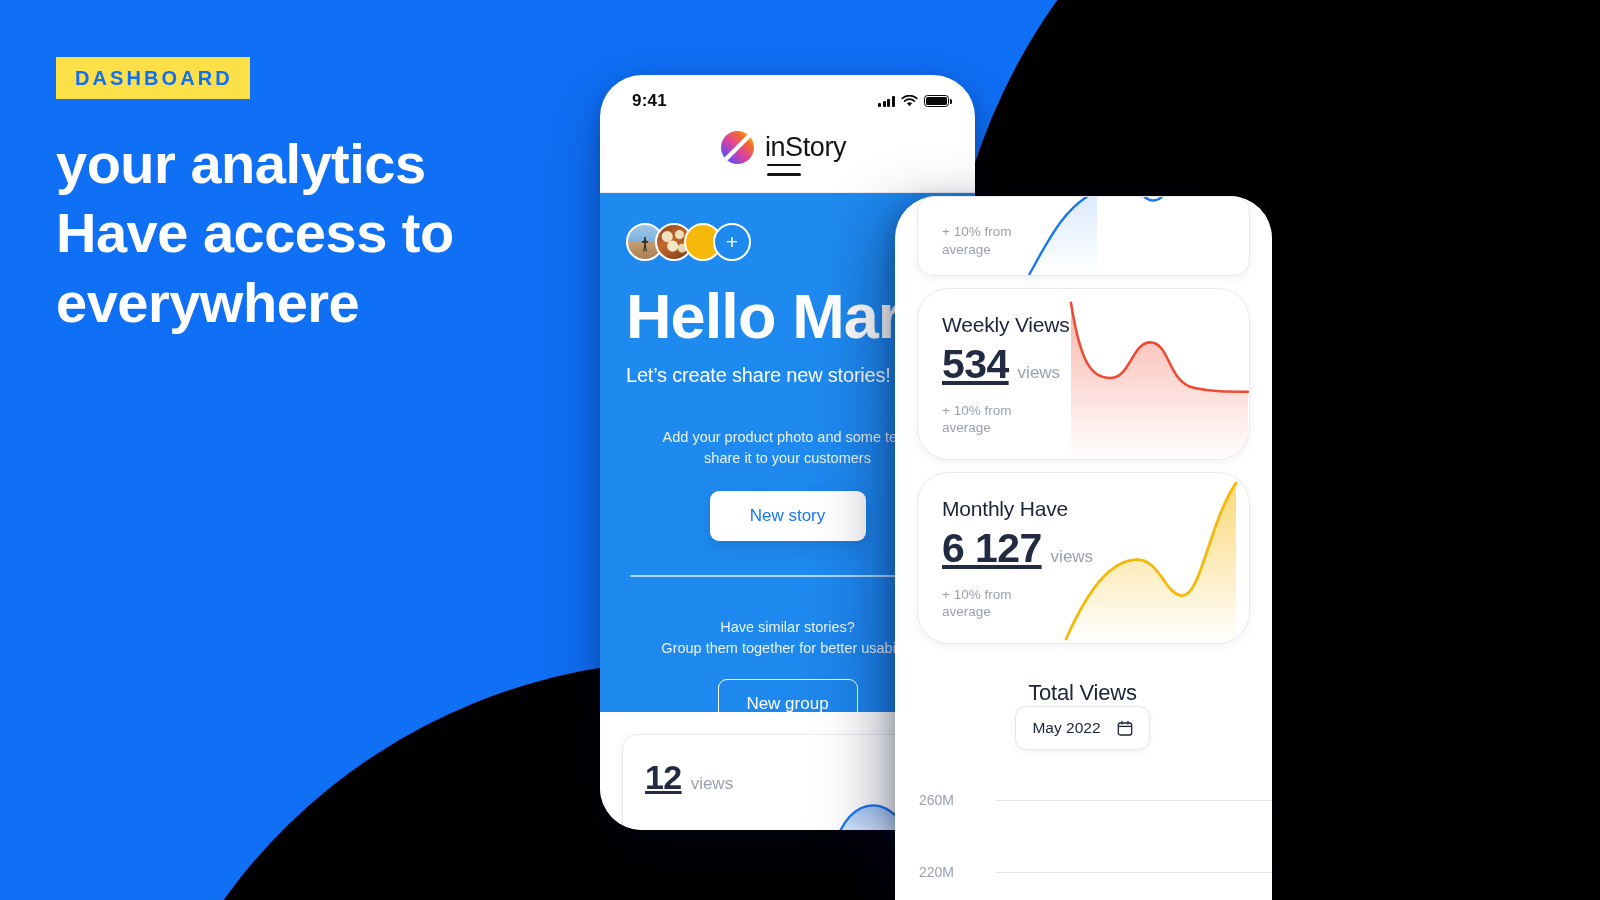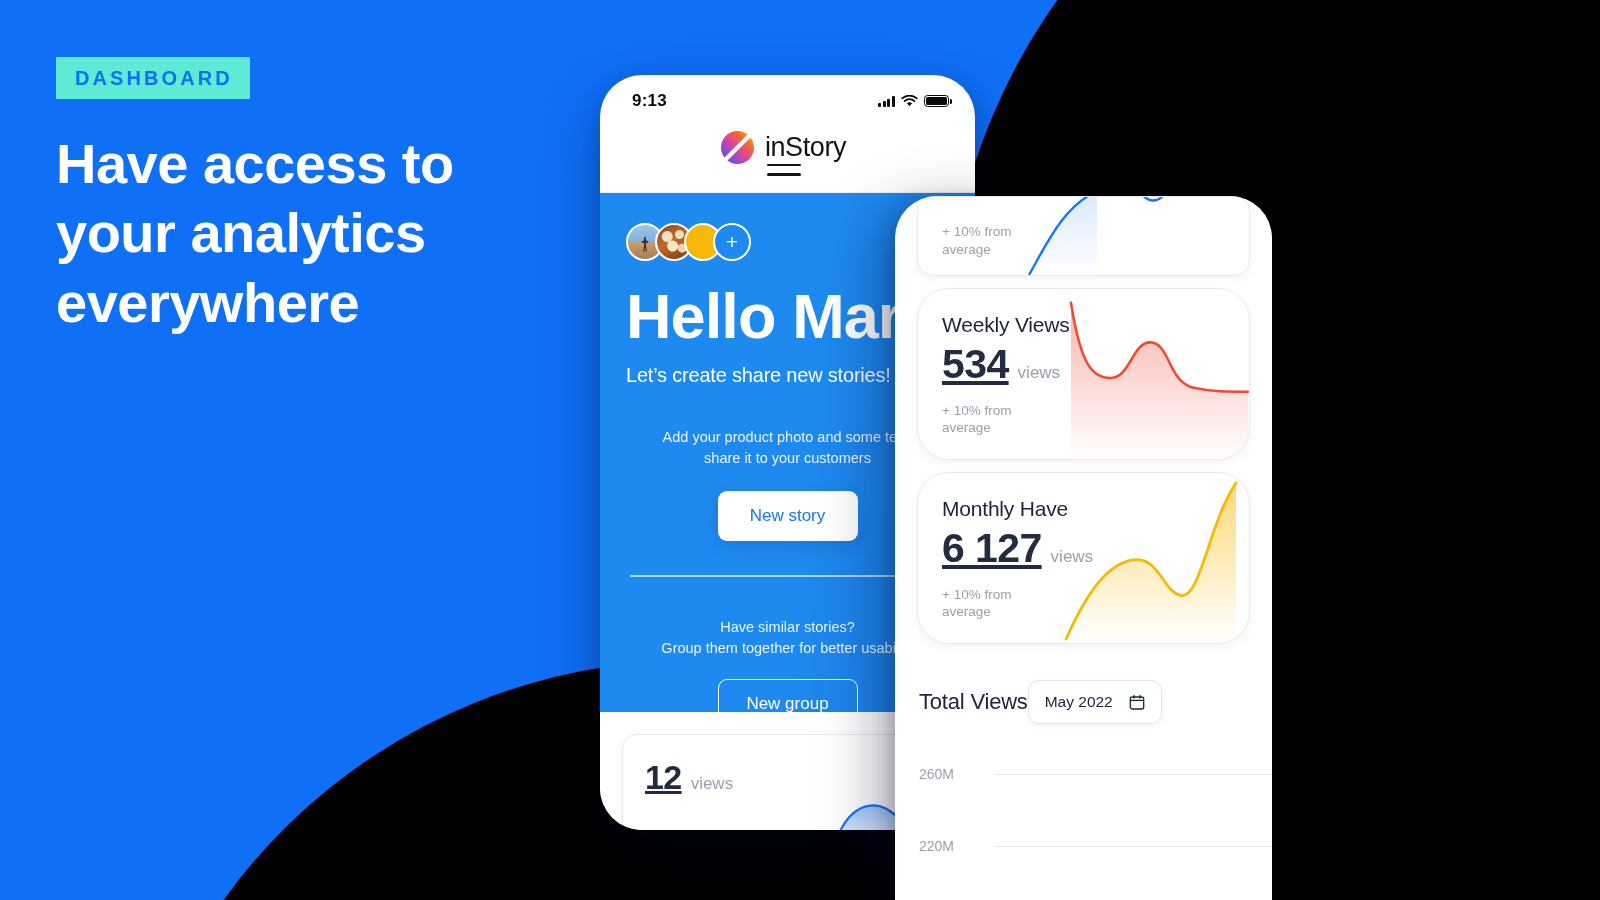--- a/index.html
+++ b/index.html
@@ -18,21 +18,21 @@
     transform:rotate(-8deg);
   }
   .blob-bottom{
     width:1150px;height:780px;left:120px;top:660px;
     border-radius:50% 50% 0 0 / 72% 72% 0 0;
   }
 
   
   .left-copy{position:absolute;left:56px;top:57px;width:520px;}
   .eyebrow{
-    display:inline-block;background:#5eead4;color:#0F6FF5;
+    display:inline-block;background:#fde047;color:#0F6FF5;
     font-size:20px;font-weight:bold;letter-spacing:3.1px;
     padding:11px 17px 11px 19px;line-height:1;
   }
   .headline{
     margin-top:30px;color:#fff;font-size:56px;font-weight:bold;
     line-height:1.24;letter-spacing:-0.5px;
   }
 
   
   .phone{position:absolute;background:#fff;overflow:hidden;}
@@ -116,21 +116,21 @@
   .subhello{
     margin-top:15px;color:#fff;font-size:20px;font-weight:500;
     letter-spacing:-.2px;white-space:nowrap;
   }
   .promo{margin-top:40px;text-align:center;}
   .promo p{
     margin:0;color:#eaf3fd;font-size:14.5px;line-height:1.45;
     font-weight:500;white-space:nowrap;
   }
   .btn-solid{
-    display:block;margin:22px auto 0;width:140px;padding:15px 0;text-align:center;
+    display:block;margin:22px auto 0;width:156px;padding:15px 0;text-align:center;
     background:#fff;color:#1877F2;border-radius:9px;font-size:17px;font-weight:500;
     box-shadow:0 5px 16px rgba(0,20,60,.14);
   }
   .divider{height:2px;background:rgba(255,255,255,.65);margin:34px 4px 0;border-radius:2px;}
   .btn-outline{
     display:block;margin:20px auto 0;width:140px;padding:14px 0;text-align:center;
     border:1.8px solid #fff;color:#fff;border-radius:9px;font-size:17px;font-weight:500;
     box-sizing:border-box;
   }
   .btn-outline u{text-decoration:underline;text-underline-offset:3px;}
@@ -161,20 +161,21 @@
   .card-top{height:78px;margin-top:0;padding:0;}
   .card-top .card-sub{position:absolute;left:24px;top:26px;}
   .card-main{margin-top:12px;height:172px;padding:24px 0 16px 24px;box-sizing:border-box;border-radius:32px;}
   .card-main .card-title{font-size:21px;}
   .card-main .card-value b{font-size:41px;}
   .card-main .card-sub{position:absolute;left:24px;bottom:22px;}
 
   .total-head{
     display:flex;align-items:center;justify-content:flex-start;
     padding:36px 4px 0 2px;
+    flex-direction:column;
   }
   .total-title{font-size:22px;color:#1c2438;letter-spacing:-.2px;}
   .date-pill{
     display:flex;align-items:center;gap:16px;border:1px solid #e4e7ec;
     border-radius:11px;padding:12px 16px;background:#fff;
     box-shadow:0 2px 7px rgba(10,20,50,.05);
   }
   .date-pill span{font-size:15.5px;color:#1c2438;}
   .cal-icon{width:16px;height:16px;display:block;}
 
@@ -186,30 +187,30 @@
 <body>
 
 <div class="stage">
 
   <div class="blob blob-right"></div>
   <div class="blob blob-bottom"></div>
 
   <div class="left-copy">
     <div class="eyebrow">DASHBOARD</div>
     <div class="headline">
+      <div>your analytics</div>
       <div>Have access to</div>
-      <div>your analytics</div>
       <div>everywhere</div>
     </div>
   </div>
 
   <div class="phone phone-1">
 
     <div class="statusbar">
-      <div class="clock">9:13</div>
+      <div class="clock">9:41</div>
       <div class="status-icons">
         <span class="bars">
             <i></i>
             <i></i>
             <i></i>
             <i></i>
           </span>
         <svg width="17" height="12" viewBox="0 0 17 12">
           <path d="M8.5 11.2 5.9 8.3a3.9 3.9 0 0 1 5.2 0Z" fill="#0b0b0d"></path>
           <path d="M3.6 6.1a7.3 7.3 0 0 1 9.8 0" stroke="#0b0b0d" stroke-width="1.7" fill="none" stroke-linecap="round"></path>

